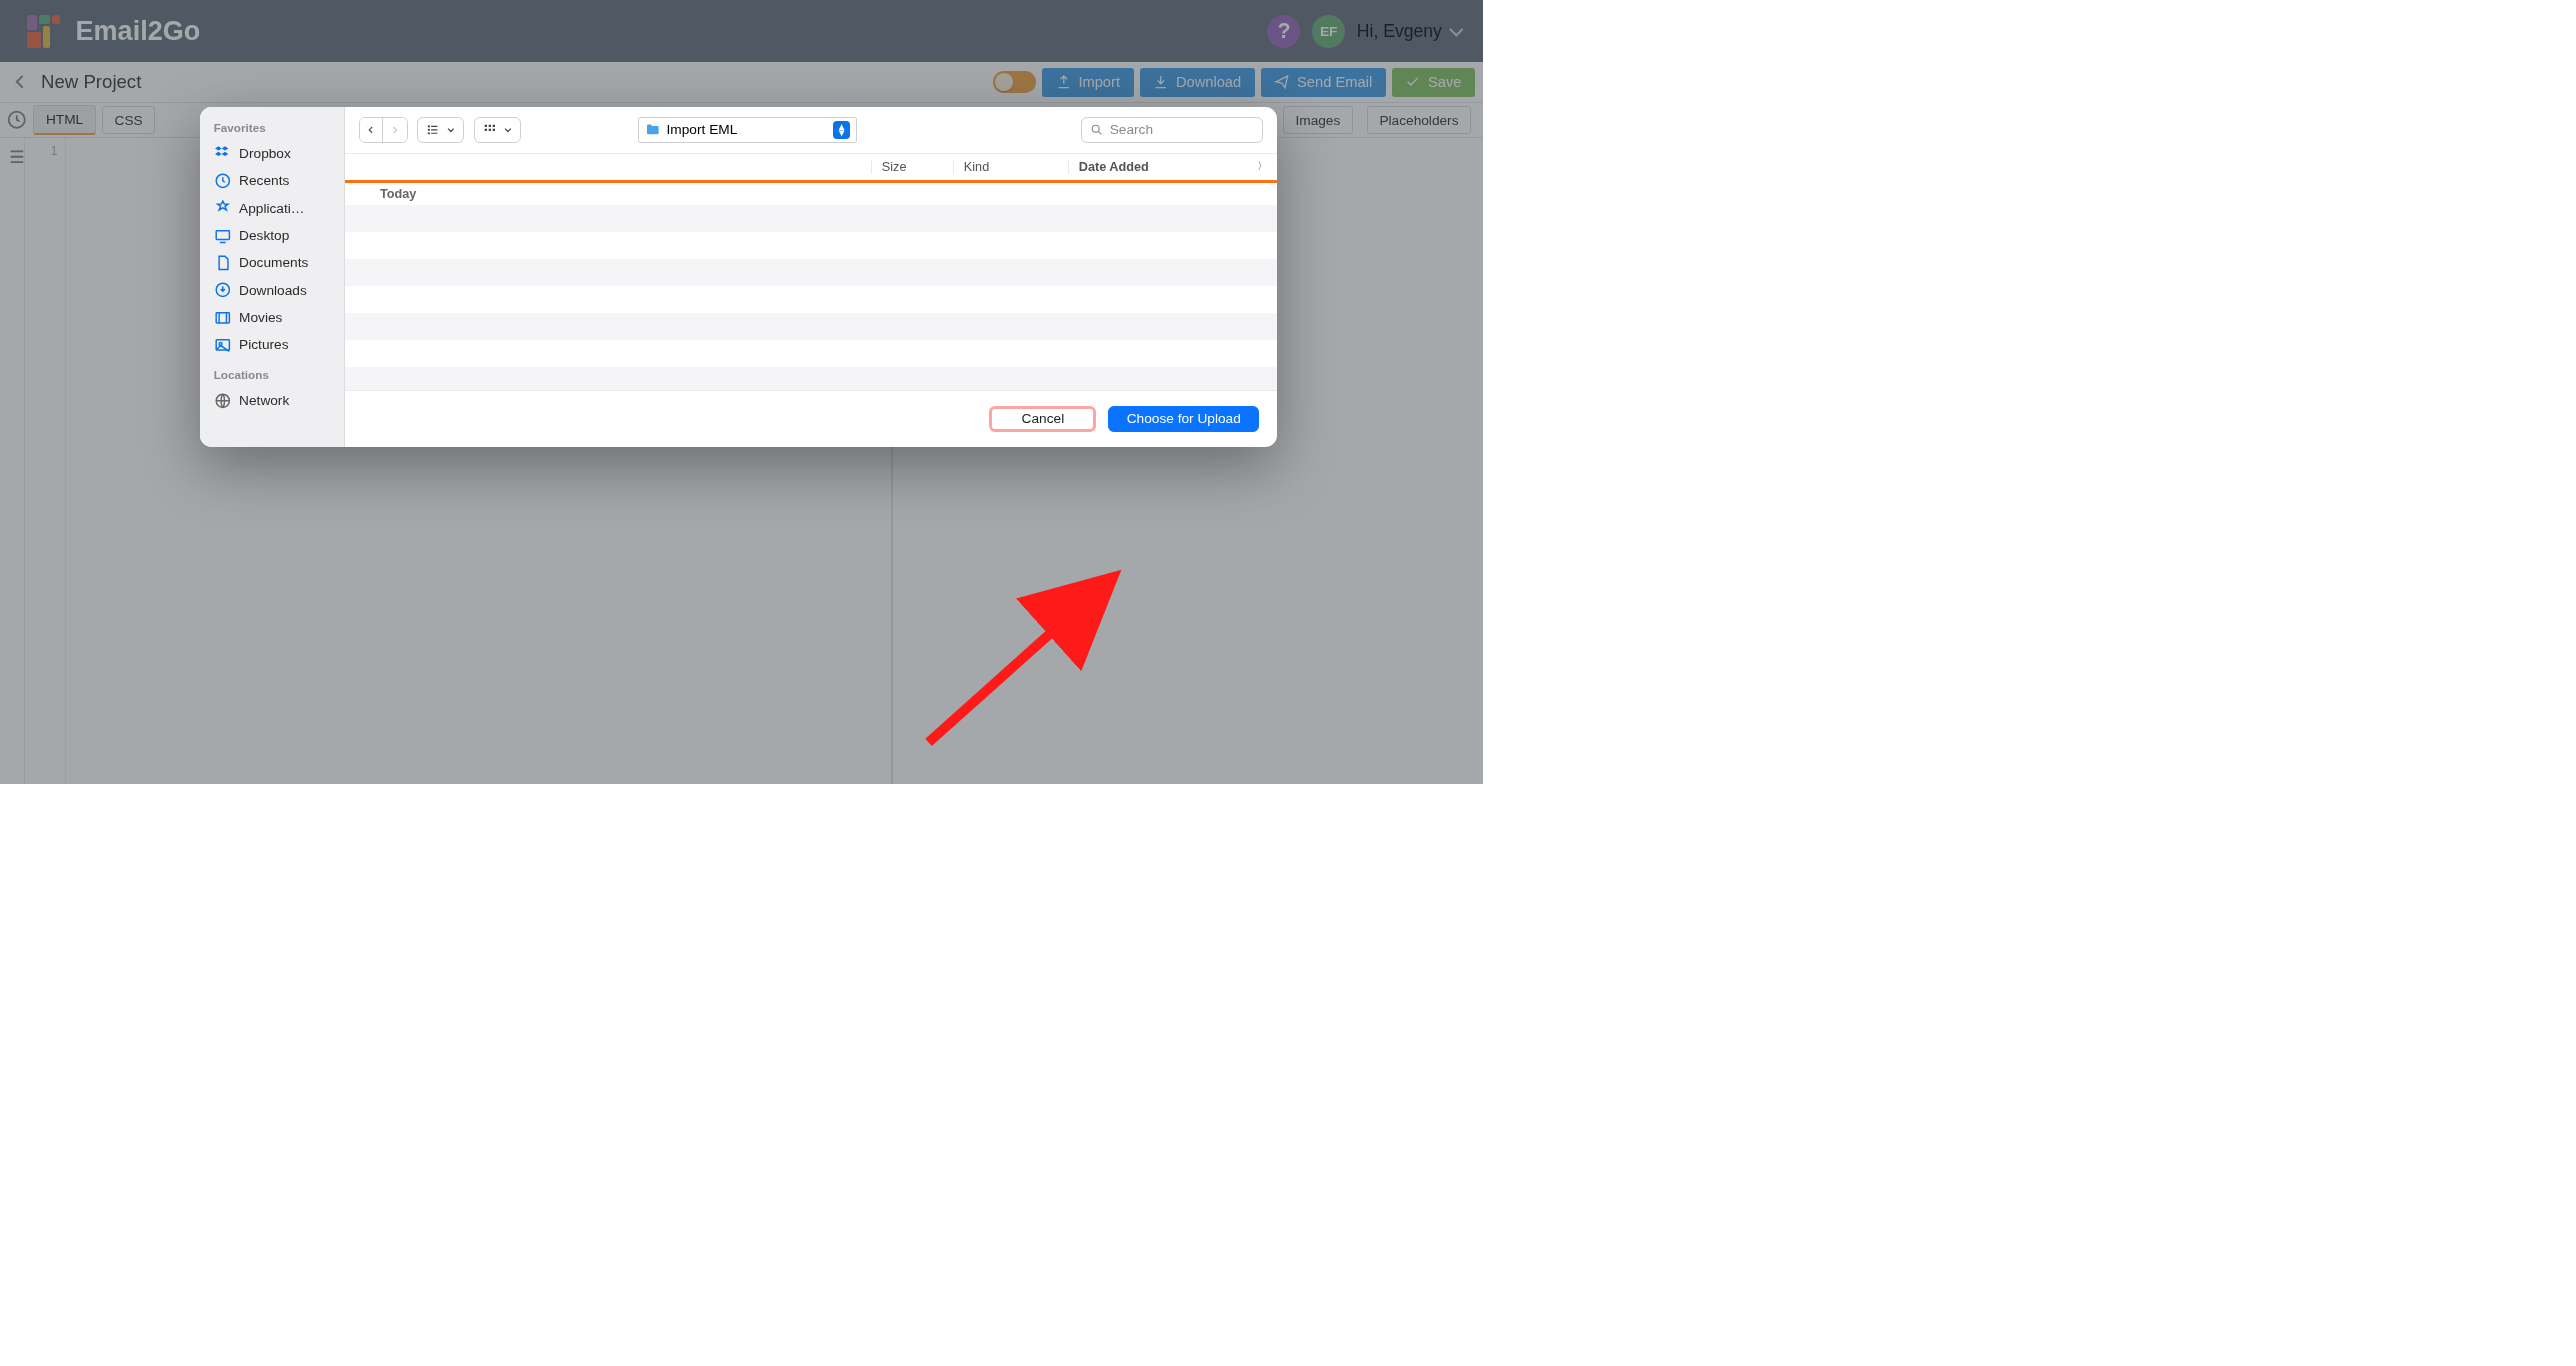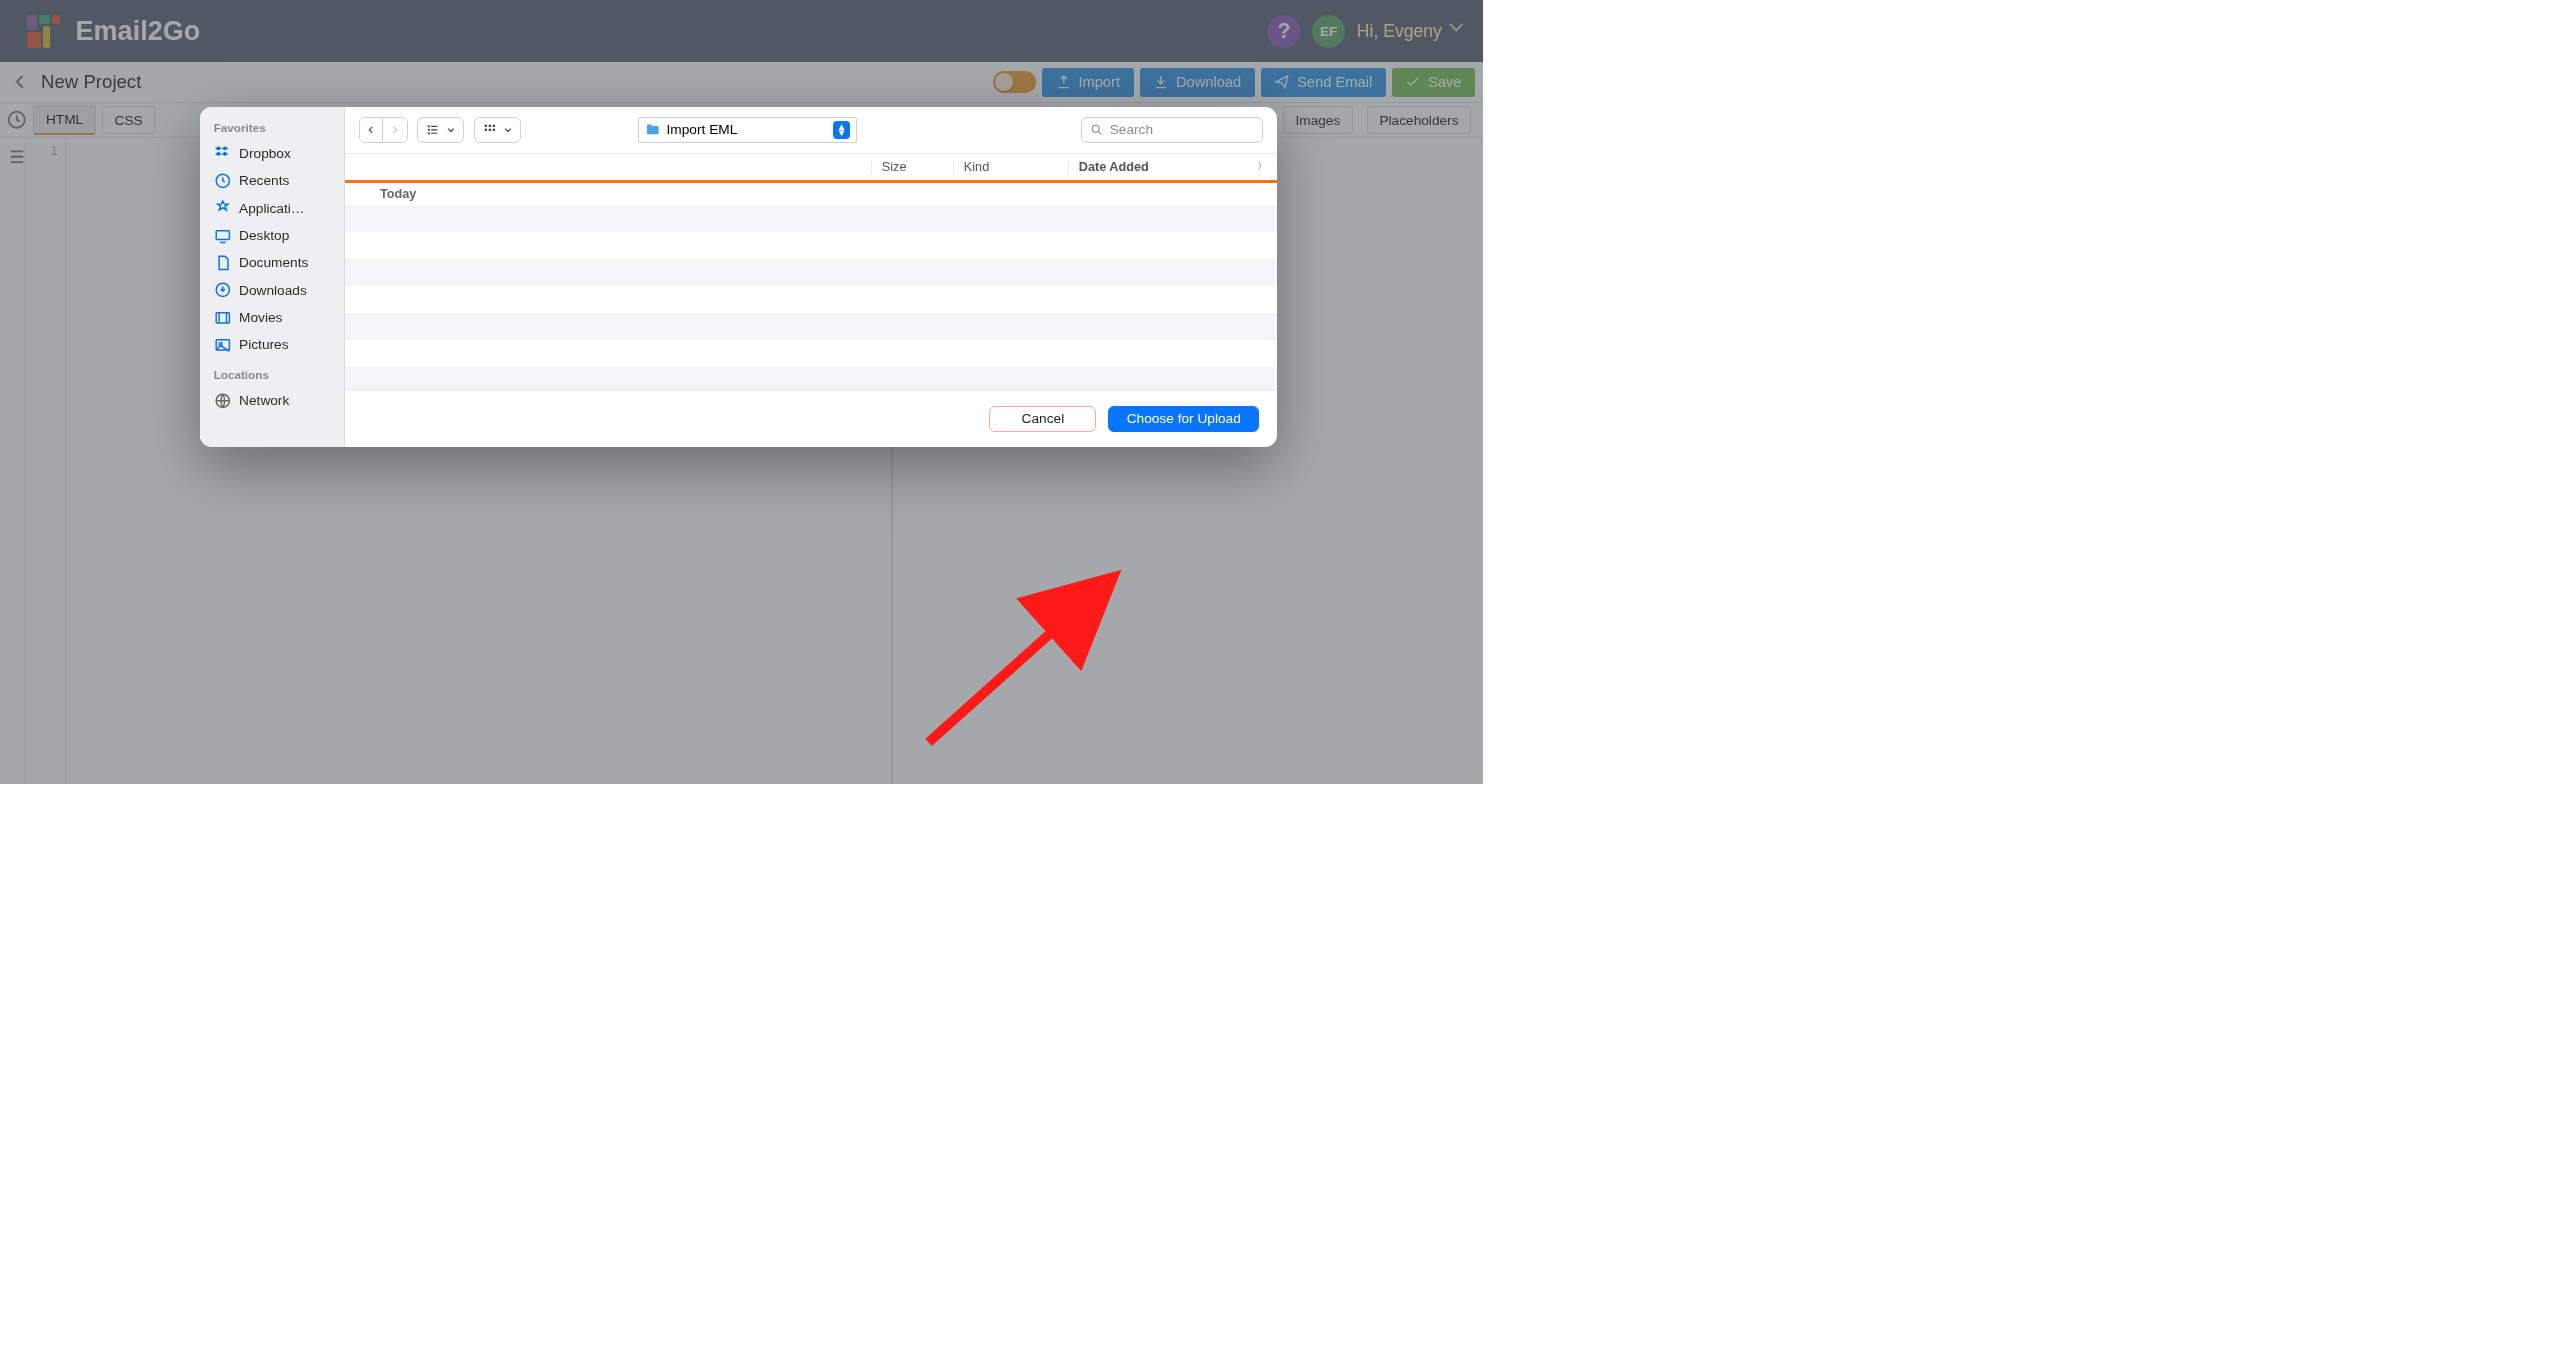--- a/index.html
+++ b/index.html
@@ -11,21 +11,21 @@
 .logo-mark span { position: absolute; border-radius: 2px; }
 .lm1 { left:0; top:0; width:9.8px; height:15.6px; background:#a77fb9; }
 .lm2 { left:0; top:17.6px; width:13.7px; height:15.6px; background:#e86f4c; }
 .lm3 { left:11.7px; top:0; width:11.7px; height:9.8px; background:#64b38a; }
 .lm4 { left:15.6px; top:11.7px; width:7.8px; height:21.5px; background:#e3bf4f; }
 .lm5 { left:25.4px; top:0; width:7.8px; height:9.8px; background:#e86f4c; }
 .brand { font-size: 27px; font-weight: 600; color: #fff; letter-spacing: 0; }
 .topbar-right { margin-left: auto; display: flex; align-items: center; gap: 11.7px; }
 .help-badge { width:33px; height:33px; border-radius:50%; background:#9b6fbf; color:#fff; display:flex; align-items:center; justify-content:center; font-size:21.5px; font-weight:700; }
 .avatar-badge { width:33px; height:33px; border-radius:50%; background:#6fb07a; color:#fff; display:flex; align-items:center; justify-content:center; font-size:13.7px; font-weight:600; }
-.greeting { color:#fef9c3; font-size:17.6px; display:flex; align-items:flex-start; gap:7.8px; }
+.greeting { color:#0f172a; font-size:17.6px; display:flex; align-items:center; gap:7.8px; }
 .chev-down { width:9.8px; height:9.8px; border-right:2px solid #cfd5da; border-bottom:2px solid #cfd5da; transform: rotate(45deg) translateY(-2px); }
 
 
 .projbar { height: 41px; background: #fff; display:flex; align-items:center; padding: 0 7.8px; border-bottom:1px solid #e3e6e9;}
 .back-arrow { width:23.5px; height:23.5px; color:#888; margin-right:9.8px; }
 .proj-title { font-size: 18.6px; font-weight:500; color:#444;}
 .projbar-right { margin-left:auto; display:flex; align-items:center; gap:5.9px; }
 .toggle { width:43px; height:21.5px; border-radius:10.7px; background:#f0a94e; position:relative; }
 .toggle::after { content:""; position:absolute; width:17.6px; height:17.6px; border-radius:50%; background:#fff3e0; top:2px; left:2px; box-shadow:0 1px 2px rgba(0,0,0,.2);}
 .btn { height:29px; padding:0 13.7px; border-radius:2.9px; font-size:14.7px; display:flex; align-items:center; gap:7px; color:#fff; }
@@ -78,21 +78,21 @@
 .filerow { height:27px; display:flex; align-items:center; font-size:13.7px;}
 .filerow.selected { background:#0a74ff; color:#fff; }
 .filerow.alt { background:#f5f5f7;}
 .fr-name { flex:1; padding-left:17.6px; display:flex; align-items:center; gap:7.8px;}
 .fr-name svg { width:17.6px; height:17.6px; }
 .fr-size { width:82px; padding-left:9.8px;}
 .fr-kind { width:115px; padding-left:9.8px;}
 .fr-date { width:209px; padding-left:9.8px;}
 .footer { height:57px; border-top:1px solid #eaeaea; display:flex; align-items:center; justify-content:flex-end; gap:11.7px; padding:0 17.6px;}
 .fbtn { min-width:107px; height:25.4px; border-radius:5.9px; font-size:13.7px; display:flex; align-items:center; justify-content:center; padding:0 17.6px;}
-.fbtn-cancel { background:#fff; border:1px solid #fca5a5; color:#222;}
+.fbtn-cancel { background:#fff; border:3px solid #fca5a5; color:#222;}
 .fbtn-choose { background:#0a74ff; color:#fff; border:1px solid #0a74ff;}
 
 
 .arrow { position:absolute; left:909px; top:547px; pointer-events:none;}
 </style>
 </head>
 <body>
 
 <div class="topbar">
   <div class="logo-mark">

